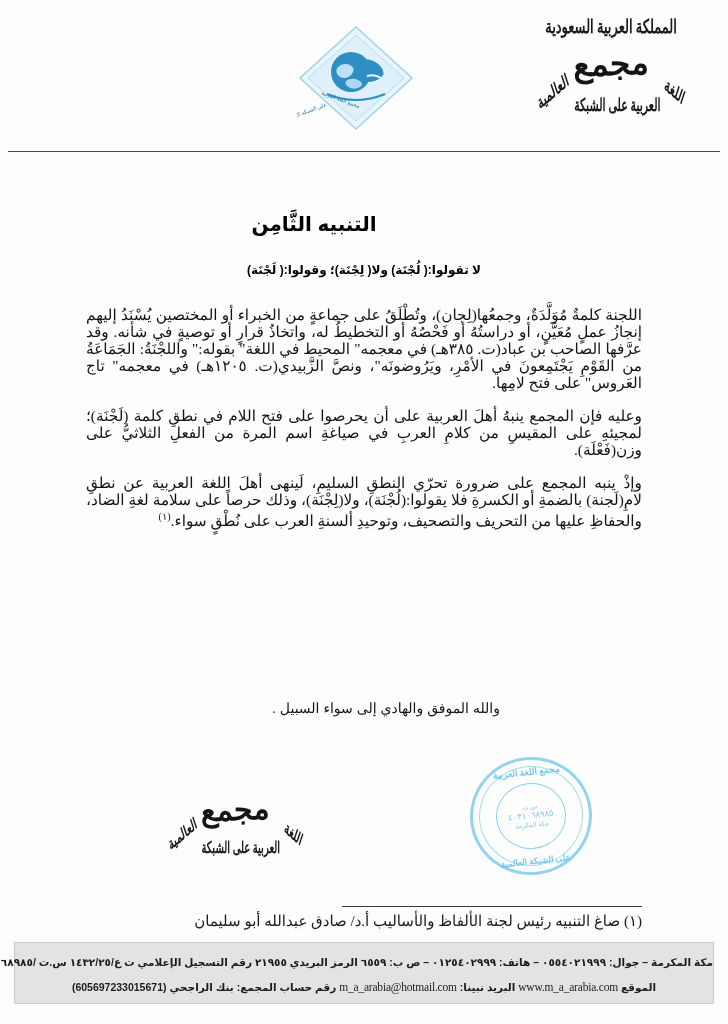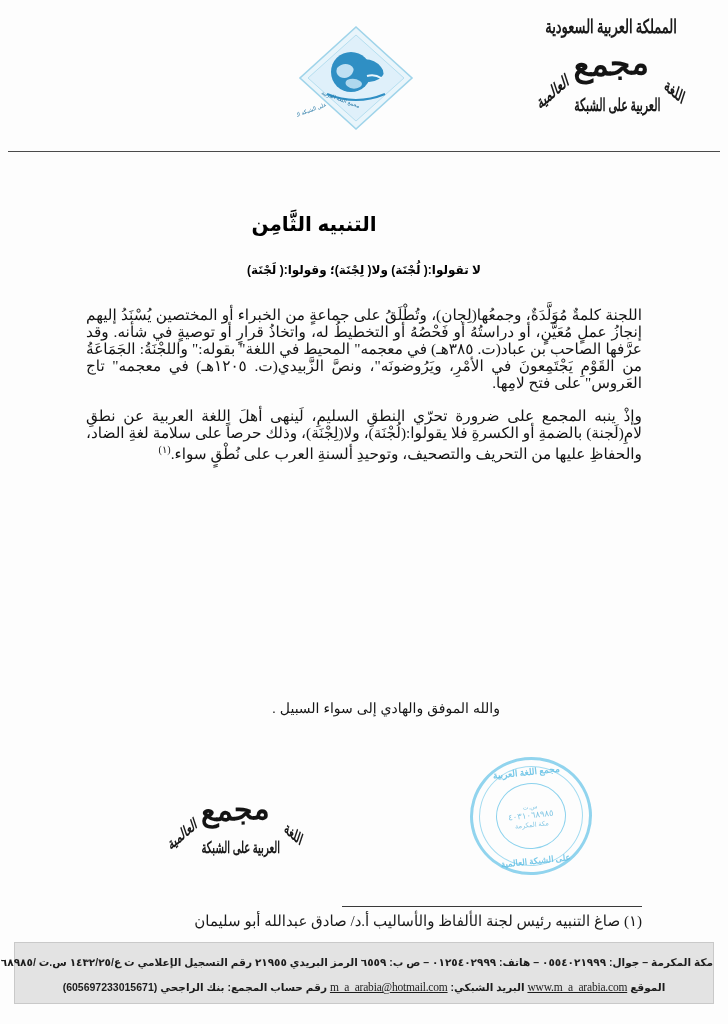--- a/index.html
+++ b/index.html
@@ -259,21 +259,20 @@
     font-weight: bold;
     color: #1c1c1c;
     letter-spacing: -0.2px;
     white-space: nowrap;
   }
   .footer-line-1 { margin-top: 13px; }
   .footer-line-2 { margin-top: 13px; }
   .footer-line-2 .ltr {
     direction: ltr;
     display: inline-block;
-    text-decoration: underline;
     font-family: "Liberation Serif", "DejaVu Serif", serif;
     font-weight: normal;
     font-size: 11.5px;
   }
 </style>
 </head>
 <body>
 
 <div class="page">
 
@@ -307,20 +306,21 @@
     </div>
 
     <div class="header-rule"></div>
   </div>
 
   <div class="doc-title">التنبيه الثَّامِن</div>
   <div class="doc-subtitle">لا تقولوا:( لُجْنَة) ولا( لِجْنَة)؛ وقولوا:( لَجْنَة)</div>
 
   <div class="body-text">
     <p class="para">اللجنة كلمةٌ مُوَلَّدَةٌ، وجمعُها(لِجان)، وتُطْلَقُ على جماعةٍ من الخبراء أو المختصين يُسْنَدُ إليهم إنجازُ عملٍ مُعَيَّنٍ، أو دراستُهُ أو فَحْصُهُ أو التخطيطُ له، واتخاذُ قرارٍ أو توصيةٍ في شأنه. وقد عرَّفها الصاحب بن عباد(ت. ٣٨٥هـ) في معجمه" المحيط في اللغة" بقوله:" واللجْنَةُ: الجَمَاعَةُ من القَوْمِ يَجْتَمِعونَ في الأمْرِ، ويَرُوضونَه"، ونصَّ الزَّبيدي(ت. ١٢٠٥هـ) في معجمه" تاج العَروس" على فتح لامِها.</p>
+    <p class="para">وعليه فإن المجمع ينبهُ أهلَ العربية على أن يحرصوا على فتح اللام في نطقِ كلمة (لَجْنَة)؛ لمجيئهِ على المقيسِ من كلامِ العربِ في صياغةِ اسم المرة من الفعلِ الثلاثيُّ على وزن(فَعْلَة).</p>
     <p class="para">
       <span>وإذْ ينبه المجمع على ضرورة تحرّي النطقِ السليمِ، لَينهى أهلَ اللغة العربية عن نطقِ لامِ(لَجنة) بالضمةِ أو الكسرةِ فلا يقولوا:(لُجْنَة)، ولا(لِجْنَة)، وذلك حرصاً على سلامة لغةِ الضاد، والحفاظِ عليها من التحريف والتصحيف، وتوحيدِ ألسنةِ العرب على نُطْقٍ سواء.</span><span class="fn-ref">(١)</span>
     </p>
   </div>
 
   <div class="closing" style="top:700px;">
     <div class="closing-line closing-1">والله الموفق والهادي إلى سواء السبيل .</div>
   </div>
 
   <div class="sign-calligraphy">
@@ -345,19 +345,19 @@
   </div>
 
   <div class="footnote-rule"></div>
   <div class="footnote">(١) صاغ التنبيه رئيس لجنة الألفاظ والأساليب أ.د/ صادق عبدالله أبو سليمان</div>
 
   <div class="footer-bar">
     <div class="footer-line footer-line-1">مكة المكرمة – جوال: ٠٥٥٤٠٢١٩٩٩ – هاتف: ٠١٢٥٤٠٢٩٩٩ – ص ب: ٦٥٥٩  الرمز البريدي ٢١٩٥٥  رقم التسجيل الإعلامي ت ع/١٤٣٢/٢٥ س.ت /٤٠٢١٠٦٨٩٨٥</div>
     <div class="footer-line footer-line-2">
       <span>الموقع</span>
       <span class="ltr">www.m_a_arabia.com</span>
-      <span>البريد الشبكي:</span>
+      <span>البريد نبينا:</span>
       <span class="ltr">m_a_arabia@hotmail.com</span>
       <span>رقم حساب المجمع: بنك الراجحي (605697233015671)</span>
     </div>
   </div>
 
 </div>
 
 </body></html>

